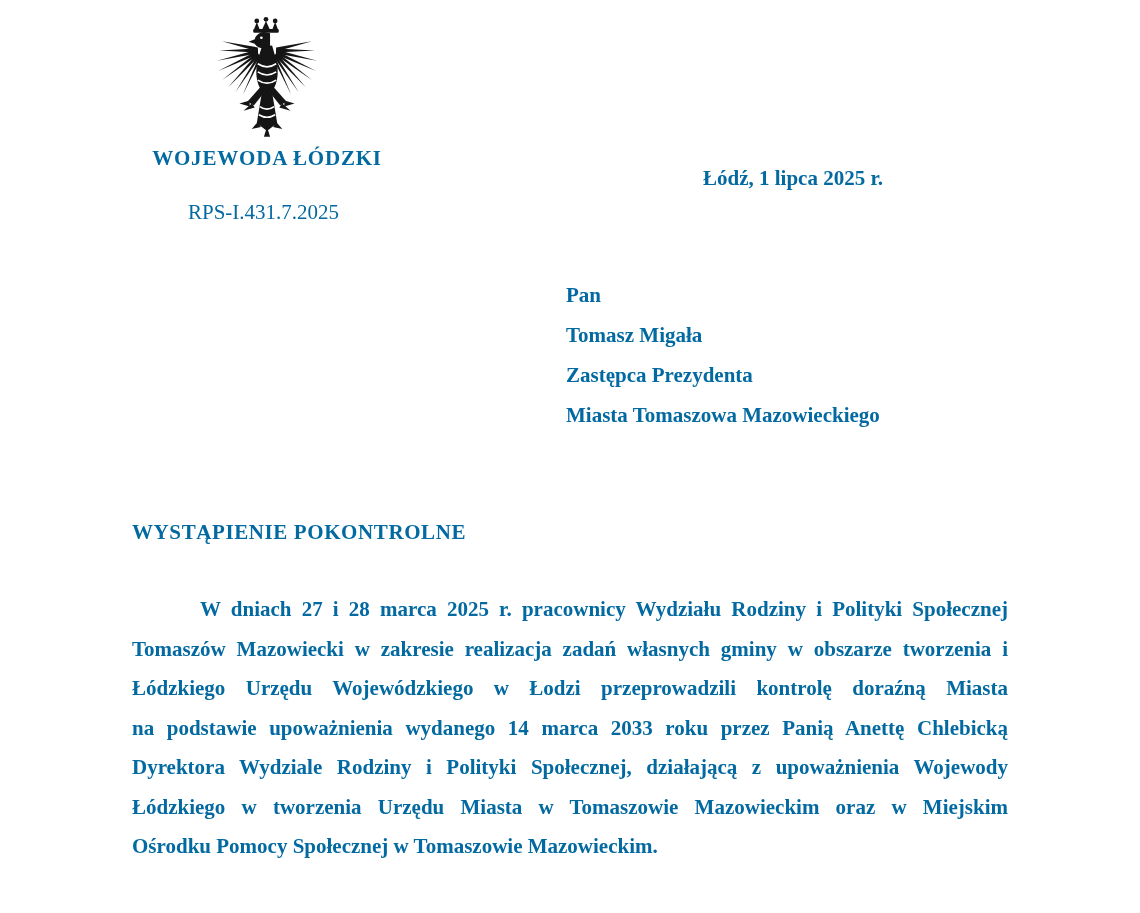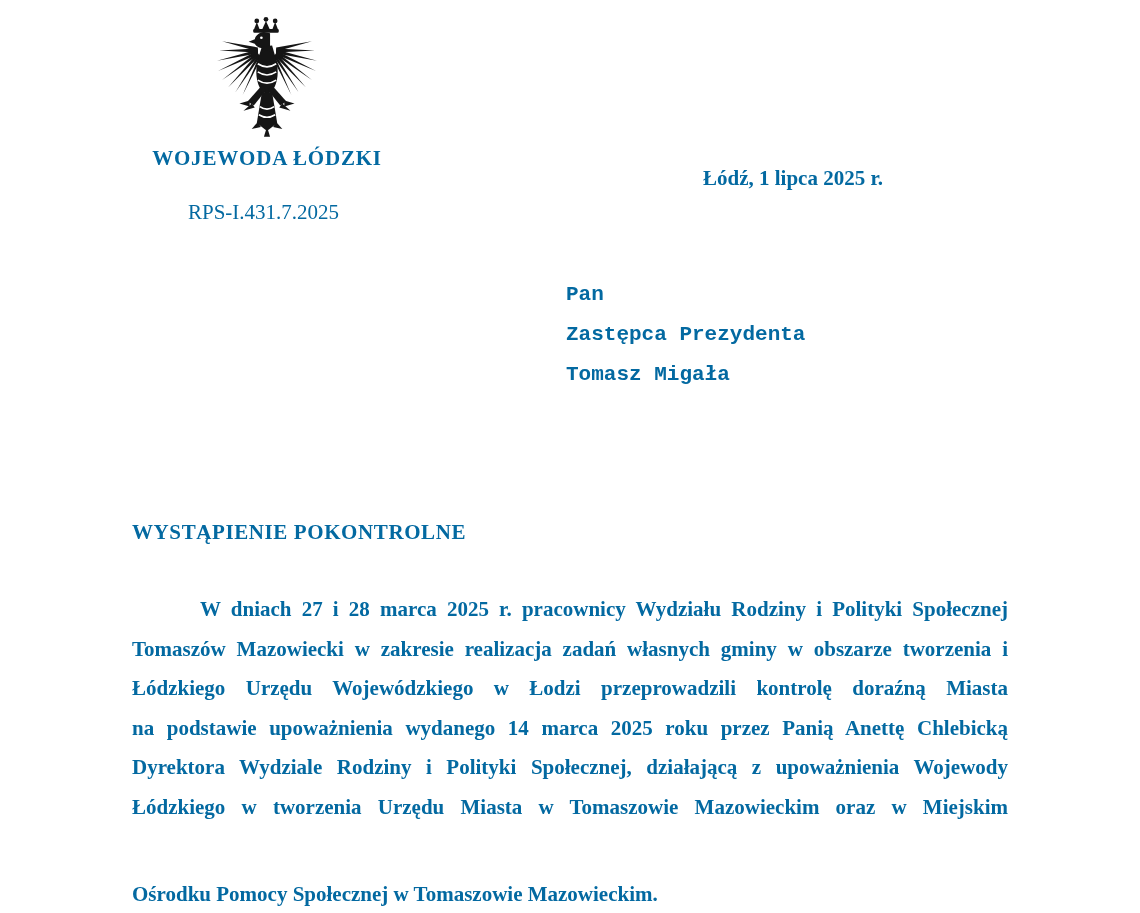--- a/index.html
+++ b/index.html
@@ -62,21 +62,20 @@
     line-height: 1;
     white-space: nowrap;
   }
   .addressee {
     position: absolute;
     left: 566px;
     top: 275px;
     font-weight: bold;
     font-size: 21px;
     line-height: 40px;
-    font-family: Liberation Mono, monospace;
   }
   .doc-title {
     position: absolute;
     left: 132px;
     top: 522px;
     width: 876px;
     text-align: left;
     font-weight: bold;
     font-size: 21px;
     letter-spacing: 0.6px;
@@ -94,21 +93,20 @@
   }
   .body-line {
     text-align: justify;
     text-align-last: justify;
   }
   .body-line.first {
     text-indent: 68px;
   }
   .body-line.last {
     text-align-last: left;
-    margin-top: 48px;
   }
 </style>
 </head>
 <body>
 
 <div id="page">
 
   <div class="right-edge-line"></div>
 
   <svg class="emblem" viewBox="0 0 100 118" xmlns="http://www.w3.org/2000/svg">
@@ -169,29 +167,30 @@
   </svg>
 
   <div class="org-name">WOJEWODA ŁÓDZKI</div>
 
   <div class="place-date">Łódź, 1 lipca 2025 r.</div>
 
   <div class="ref-number">RPS-I.431.7.2025</div>
 
   <div class="addressee">
     <div>Pan</div>
+    <div>Tomasz Migała</div>
     <div>Zastępca Prezydenta</div>
-    <div>Tomasz Migała</div>
+    <div>Miasta Tomaszowa Mazowieckiego</div>
   </div>
 
   <div class="doc-title">WYSTĄPIENIE POKONTROLNE</div>
 
   <div class="body-block">
     <div class="body-line first">W dniach 27 i 28 marca 2025 r. pracownicy Wydziału Rodziny i Polityki Społecznej</div>
     <div class="body-line">Tomaszów Mazowiecki w zakresie realizacja zadań własnych gminy w obszarze tworzenia i</div>
     <div class="body-line">Łódzkiego Urzędu Wojewódzkiego w Łodzi przeprowadzili kontrolę doraźną Miasta</div>
-    <div class="body-line">na podstawie upoważnienia wydanego 14 marca 2025 roku przez Panią Anettę Chlebicką</div>
+    <div class="body-line">na podstawie upoważnienia wydanego 14 marca 2033 roku przez Panią Anettę Chlebicką</div>
     <div class="body-line">Dyrektora Wydziale Rodziny i Polityki Społecznej, działającą z upoważnienia Wojewody</div>
     <div class="body-line">Łódzkiego w tworzenia Urzędu Miasta w Tomaszowie Mazowieckim oraz w Miejskim</div>
     <div class="body-line last">Ośrodku Pomocy Społecznej w Tomaszowie Mazowieckim.</div>
   </div>
 
 </div>
 
 </body></html>

